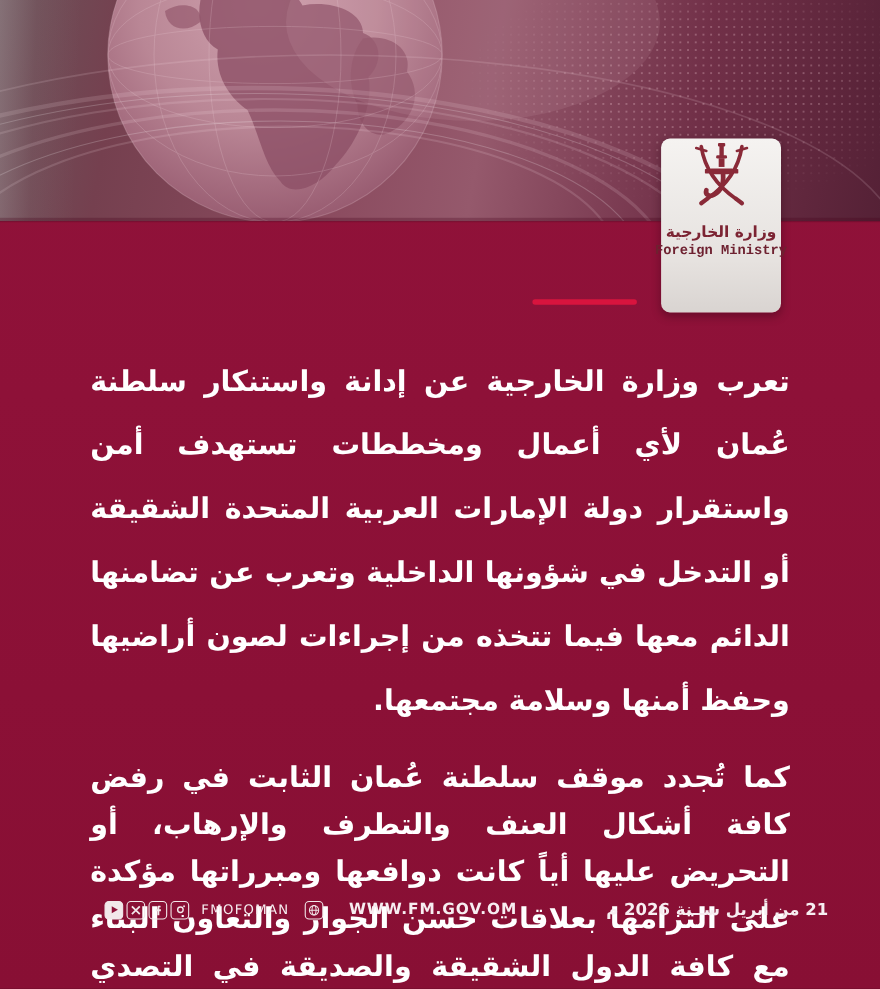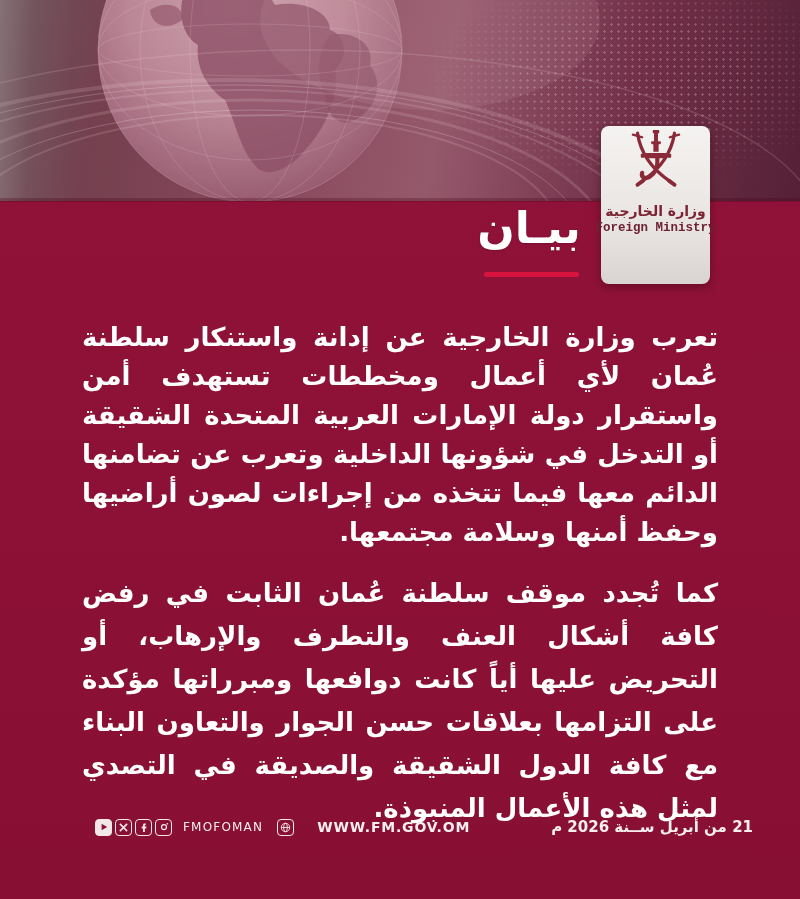--- a/index.html
+++ b/index.html
@@ -60,21 +60,21 @@
     position:absolute; left:484px; top:272px; width:95px; height:5px;
     border-radius:2.5px; background:#d8143e;
   }
 
   
   .statement-body {
     position:absolute; left:82px; right:82px; top:318px;
     direction:rtl; color:#ffffff; font-weight:bold;
     text-align:justify;
   }
-  .statement-body p { font-size:26px; line-height:39px; }
+  .statement-body p { font-size:26px; line-height:58px; }
   .statement-body p + p { margin-top:20px; line-height:43px; }
 
   
   .footer {
     position:absolute; left:95px; right:47px; top:812px; height:30px;
     display:flex; align-items:center; justify-content:space-between;
     color:#f7eef1;
   }
   .footer-left { display:flex; align-items:center; }
   .icon-box {
@@ -160,21 +160,20 @@
         <rect x="27" y="39" width="6" height="6" rx="1"></rect>
         <rect x="67" y="39" width="6" height="6" rx="1"></rect>
       </g>
 
       <path d="M52 46 C53 60 50 68 40 74 C33 78 27 74 29 68" stroke="#8a2a38" stroke-width="6.5" fill="none" stroke-linecap="round"></path>
     </svg>
     <div class="ministry-ar">وزارة الخارجية</div>
     <div class="ministry-en">Foreign Ministry</div>
   </div>
 
-  <div class="statement-title">بيـان</div>
   <div class="title-underline"></div>
 
   <div class="statement-body">
     <p>تعرب وزارة الخارجية عن إدانة واستنكار سلطنة عُمان لأي أعمال ومخططات تستهدف أمن واستقرار دولة الإمارات العربية المتحدة الشقيقة أو التدخل في شؤونها الداخلية وتعرب عن تضامنها الدائم معها فيما تتخذه من إجراءات لصون أراضيها وحفظ أمنها وسلامة مجتمعها.</p>
     <p>كما تُجدد موقف سلطنة عُمان الثابت في رفض كافة أشكال العنف والتطرف والإرهاب، أو التحريض عليها أياً كانت دوافعها ومبرراتها مؤكدة على التزامها بعلاقات حسن الجوار والتعاون البناء مع كافة الدول الشقيقة والصديقة في التصدي لمثل هذه الأعمال المنبوذة.</p>
   </div>
 
   <div class="footer">
     <div class="footer-left">
       <span class="icon-box filled">

